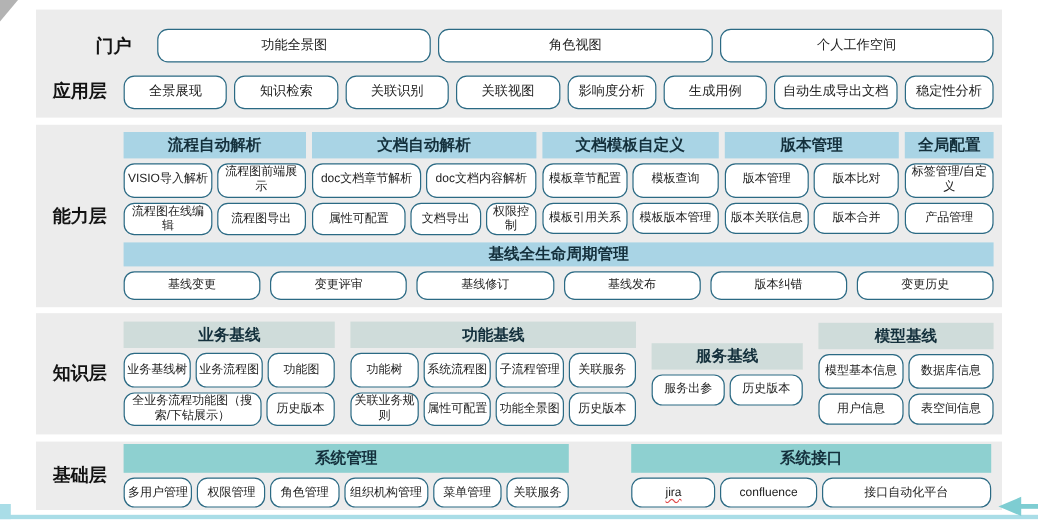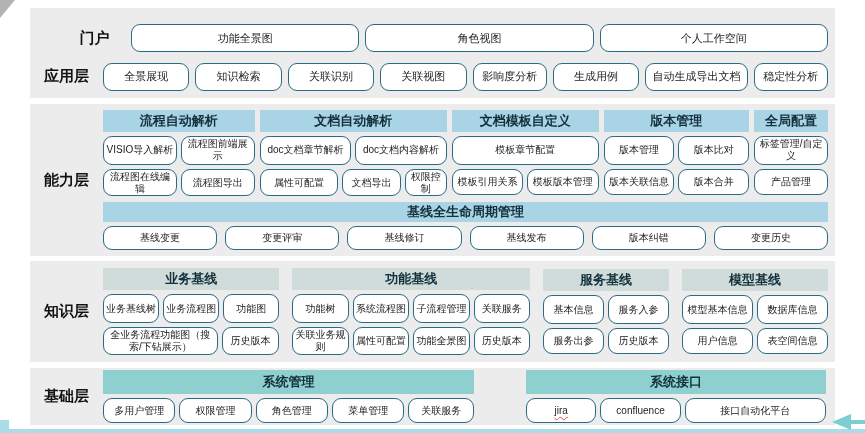--- a/index.html
+++ b/index.html
@@ -129,20 +129,21 @@
           <div class="row r2">
             <div class="btn fx20">属性可配置</div>
             <div class="btn fx145">文档导出</div>
             <div class="btn">权限控制</div>
           </div>
         </div>
         <div class="group g-tpl">
           <div class="group-header">文档模板自定义</div>
           <div class="row r1">
             <div class="btn">模板章节配置</div>
+            <div class="btn">模板查询</div>
           </div>
           <div class="row r2">
             <div class="btn">模板引用关系</div>
             <div class="btn">模板版本管理</div>
           </div>
         </div>
         <div class="group g-ver">
           <div class="group-header">版本管理</div>
           <div class="row r1">
             <div class="btn">版本管理</div>
@@ -201,24 +202,20 @@
           </div>
           <div class="row r2">
             <div class="btn">关联业务规则</div>
             <div class="btn">属性可配置</div>
             <div class="btn">功能全景图</div>
             <div class="btn">历史版本</div>
           </div>
         </div>
         <div class="group g-svc">
           <div class="group-header">服务基线</div>
-          <div class="row r1">
-            <div class="btn">基本信息</div>
-            <div class="btn">服务入参</div>
-          </div>
           <div class="row r2">
             <div class="btn">服务出参</div>
             <div class="btn">历史版本</div>
           </div>
         </div>
         <div class="group g-model">
           <div class="group-header">模型基线</div>
           <div class="row r1">
             <div class="btn">模型基本信息</div>
             <div class="btn">数据库信息</div>
@@ -234,20 +231,21 @@
 
   <div class="band band-foundation found">
     <div class="layer-label">基础层</div>
     <div class="content">
       <div class="group g-sys">
         <div class="group-header">系统管理</div>
         <div class="row">
           <div class="btn">多用户管理</div>
           <div class="btn">权限管理</div>
           <div class="btn">角色管理</div>
+          <div class="btn fx125">组织机构管理</div>
           <div class="btn">菜单管理</div>
           <div class="btn fx09">关联服务</div>
         </div>
       </div>
       <div class="group g-if">
         <div class="group-header">系统接口</div>
         <div class="row">
           <div class="btn">
               <span class="misspell">jira</span>
             </div>

